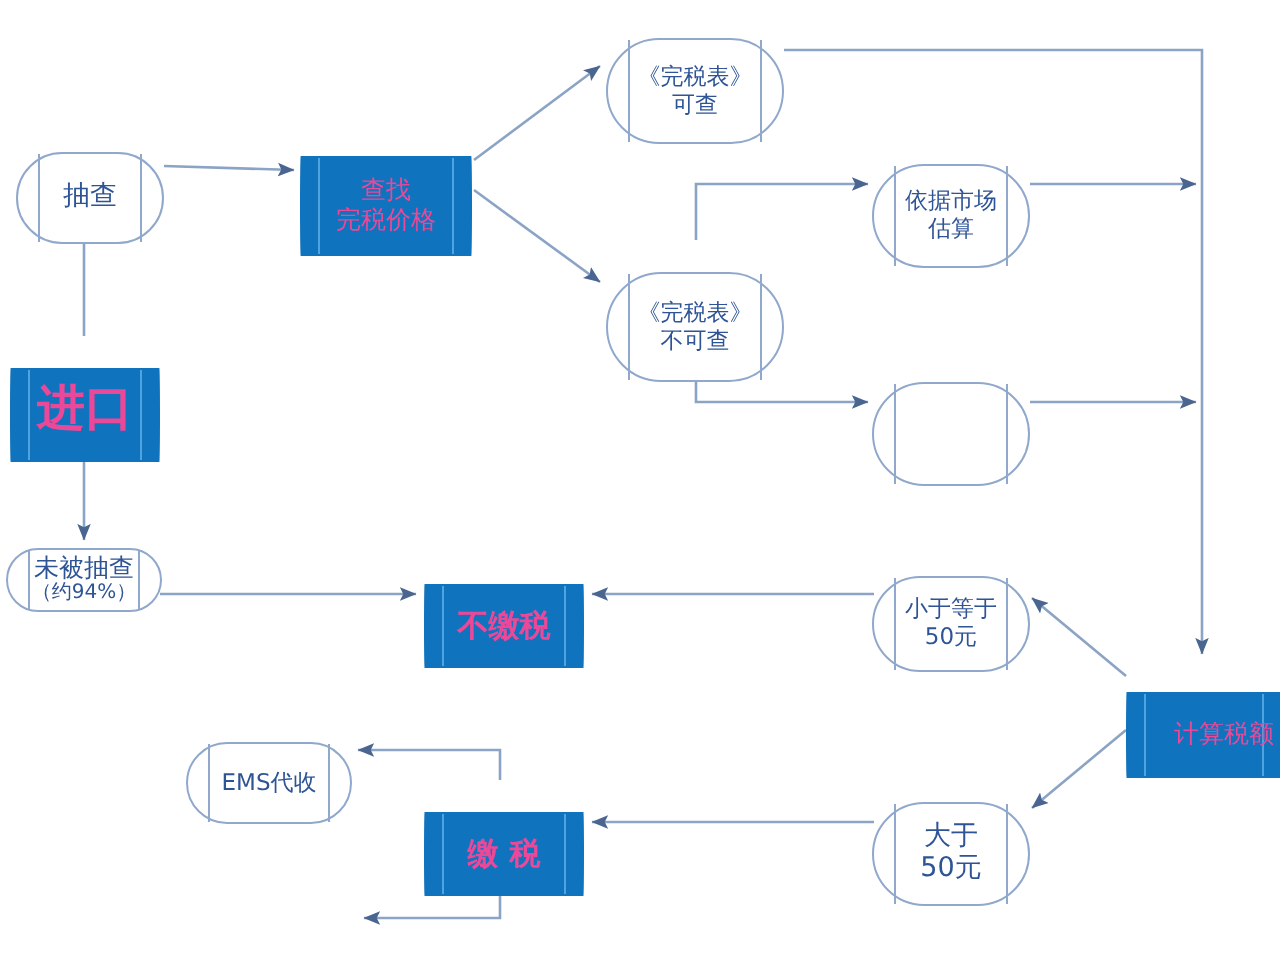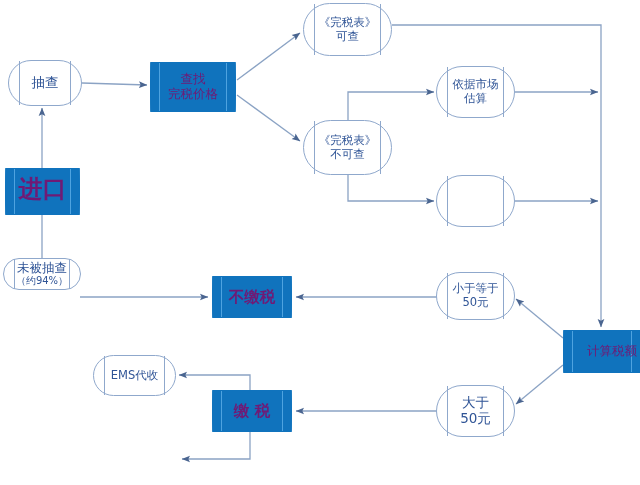--- a/index.html
+++ b/index.html
@@ -26,20 +26,21 @@
   }
   .node {
     position: absolute;
     box-sizing: border-box;
     display: flex;
     align-items: center;
     justify-content: center;
     text-align: center;
     line-height: 1.18;
     z-index: 3;
+    margin-top: 16px;
   }
   
   .node .body {
     position: absolute;
     left: 0; top: 0;
     width: 100%; height: 100%;
     border-radius: 999px / 999px;
     box-sizing: border-box;
   }
   .node.light .body {
@@ -69,21 +70,21 @@
   .node .label {
     position: relative;
     z-index: 2;
     padding: 0 4px;
     white-space: pre-line;
   }
   .node.light .label {
     color: #2f5496;
   }
   .node.dark .label {
-    color: #701a75;
+    color: #ec4899;
   }
   .sz-11 { font-size: 11.5px; }
   .sz-12 { font-size: 12.5px; }
   .sz-13 { font-size: 13.5px; }
   .sz-15 { font-size: 15.5px; font-weight: bold; }
   .sz-17 { font-size: 24px; font-weight: bold; font-family: Liberation Mono, monospace; }
   .sub {
     display: block;
     font-size: 10px;
     text-align: right;

